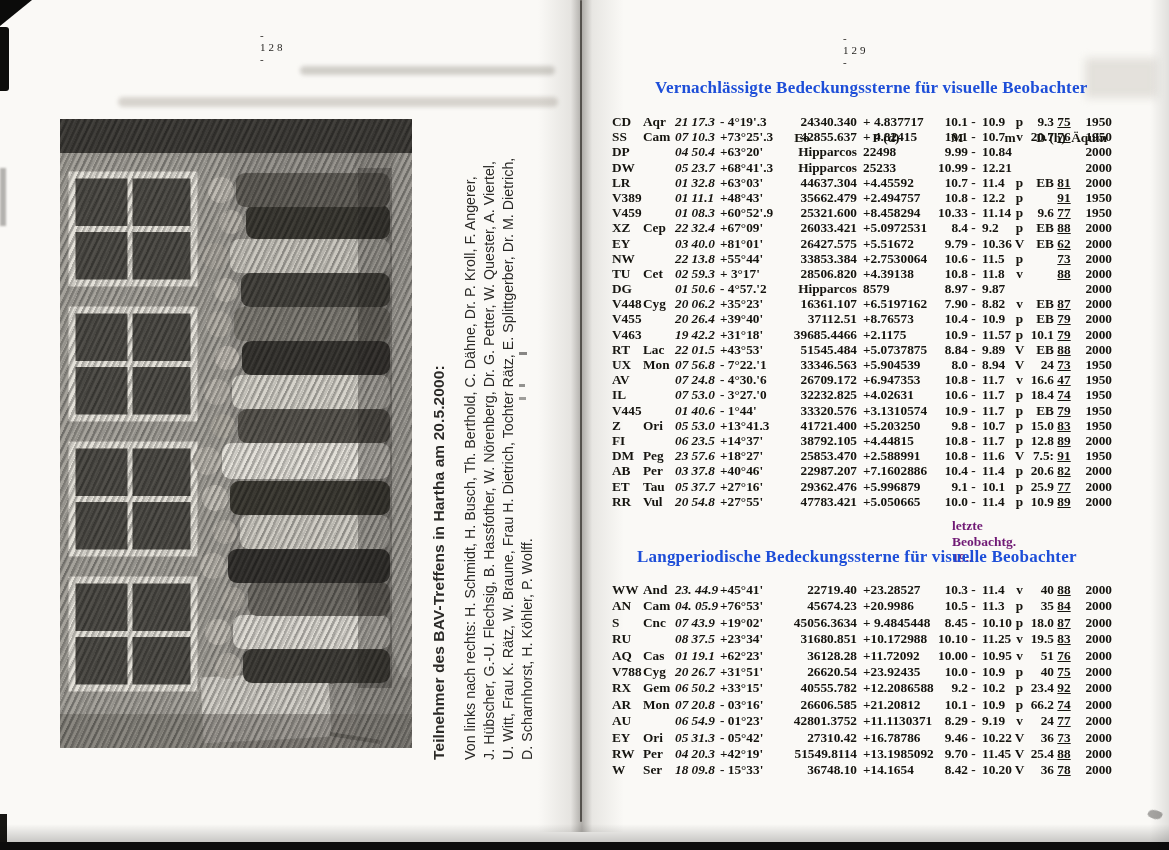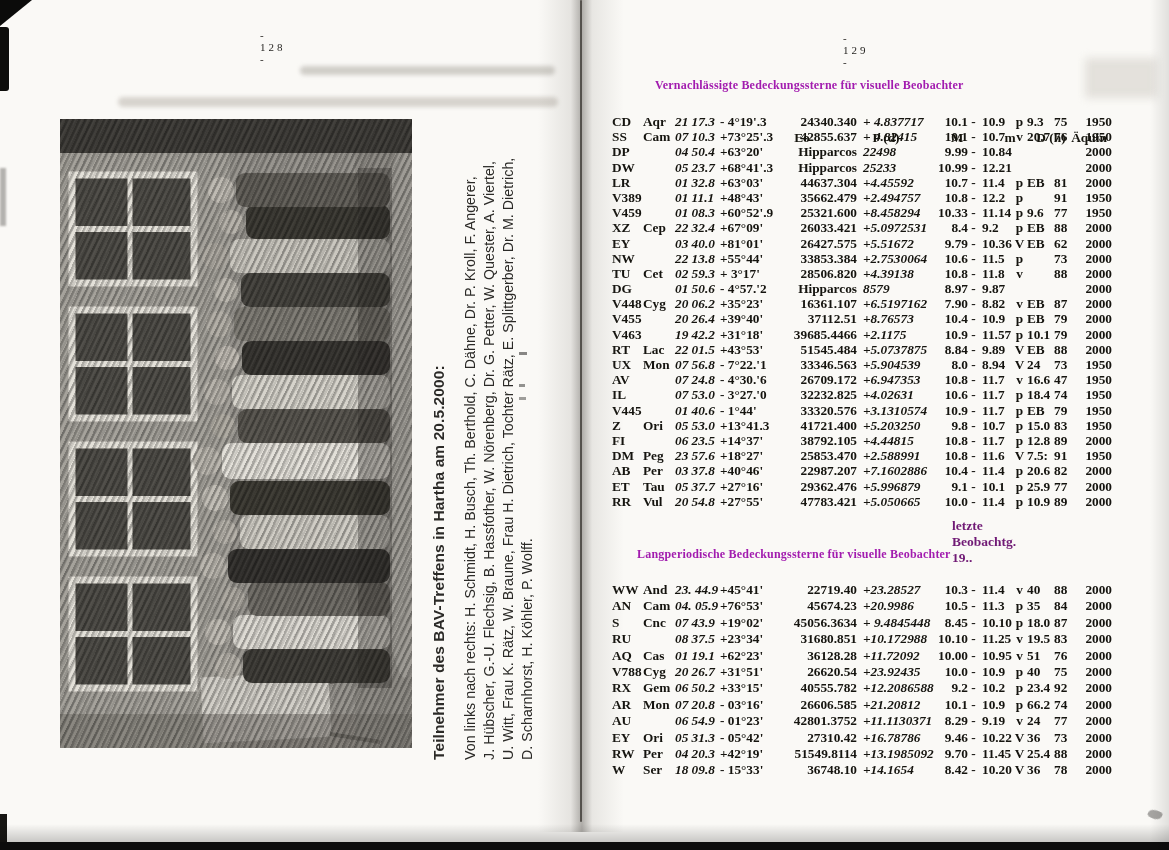--- a/index.html
+++ b/index.html
@@ -51,21 +51,21 @@
 
   
   #caption{left:430px;top:104px;width:122px;height:656px;}
   #caption .rot-ccw{position:absolute;left:0;top:656px;width:656px;height:122px;
     transform-origin:0 0;transform:rotate(-90deg);
     font-family:"Liberation Sans", sans-serif;color:#2b2a27;}
   #caption h3{margin:0 0 13px 0;font-size:15.5px;font-weight:700;letter-spacing:.1px;}
   #caption .cap-line{font-size:14.2px;line-height:19px;white-space:nowrap;letter-spacing:.05px;}
 
   
-  .tbl-title{font-size:12px;font-weight:700;color:#a21caf;letter-spacing:.2px;white-space:nowrap;}
+  .tbl-title{font-size:17px;font-weight:700;color:#1d4ed8;letter-spacing:.2px;white-space:nowrap;}
   #t1-title{left:655px;top:78px;}
   #t2-title{left:637px;top:547px;}
   .col-head{font-size:13.4px;font-weight:700;color:#17160f;text-align:center;margin-top:32px;}
   #ch-eo{left:786px;top:98px;width:32px;}
   #ch-p{left:858px;top:98px;width:56px;}
   #ch-m1{left:943px;top:98px;width:28px;}
   #ch-m2{left:996px;top:98px;width:28px;}
   #ch-d{left:1028px;top:98px;width:46px;}
   #ch-aq{left:1066px;top:98px;width:46px;}
 
@@ -75,27 +75,27 @@
   .trow{display:grid;
     grid-template-columns:31px 32px 45px 62px 75px 80px 31px 11px 33px 15px 27px 20px 38px;
     height:15.2px;line-height:15.2px;font-size:13.3px;font-weight:700;}
   #t2-rows .trow{height:16.4px;line-height:16.4px;}
   .trow .c{white-space:nowrap;overflow:visible;}
   .c0{text-align:left;}
   .c1{text-align:left;}
   .c2{text-align:left;font-style:italic;}
   .c3{text-align:left;}
   .c4{text-align:right;}
-  .c5{text-align:left;padding-left:6px;font-style:italic;}
+  .c5{text-align:left;padding-left:6px;}
   .c6{text-align:right;}
   .c7{text-align:center;}
   .c8{text-align:left;padding-left:3px;}
   .c9{text-align:center;}
-  .c10{}
-  .c11{text-align:left;}
+  .c10{text-align:right;}
+  .c11{text-align:center;text-decoration:underline;}
   .c12{text-align:right;}
 
   #note-last-obs{left:952px;top:518px;font-size:13.5px;font-weight:700;color:#701a75;}
 </style>
 </head>
 <body>
 
 <div class="abs" id="corner-wedge"></div>
 <div class="abs" id="edge-top-bar"></div>
 <div class="abs" id="edge-curve"></div>

